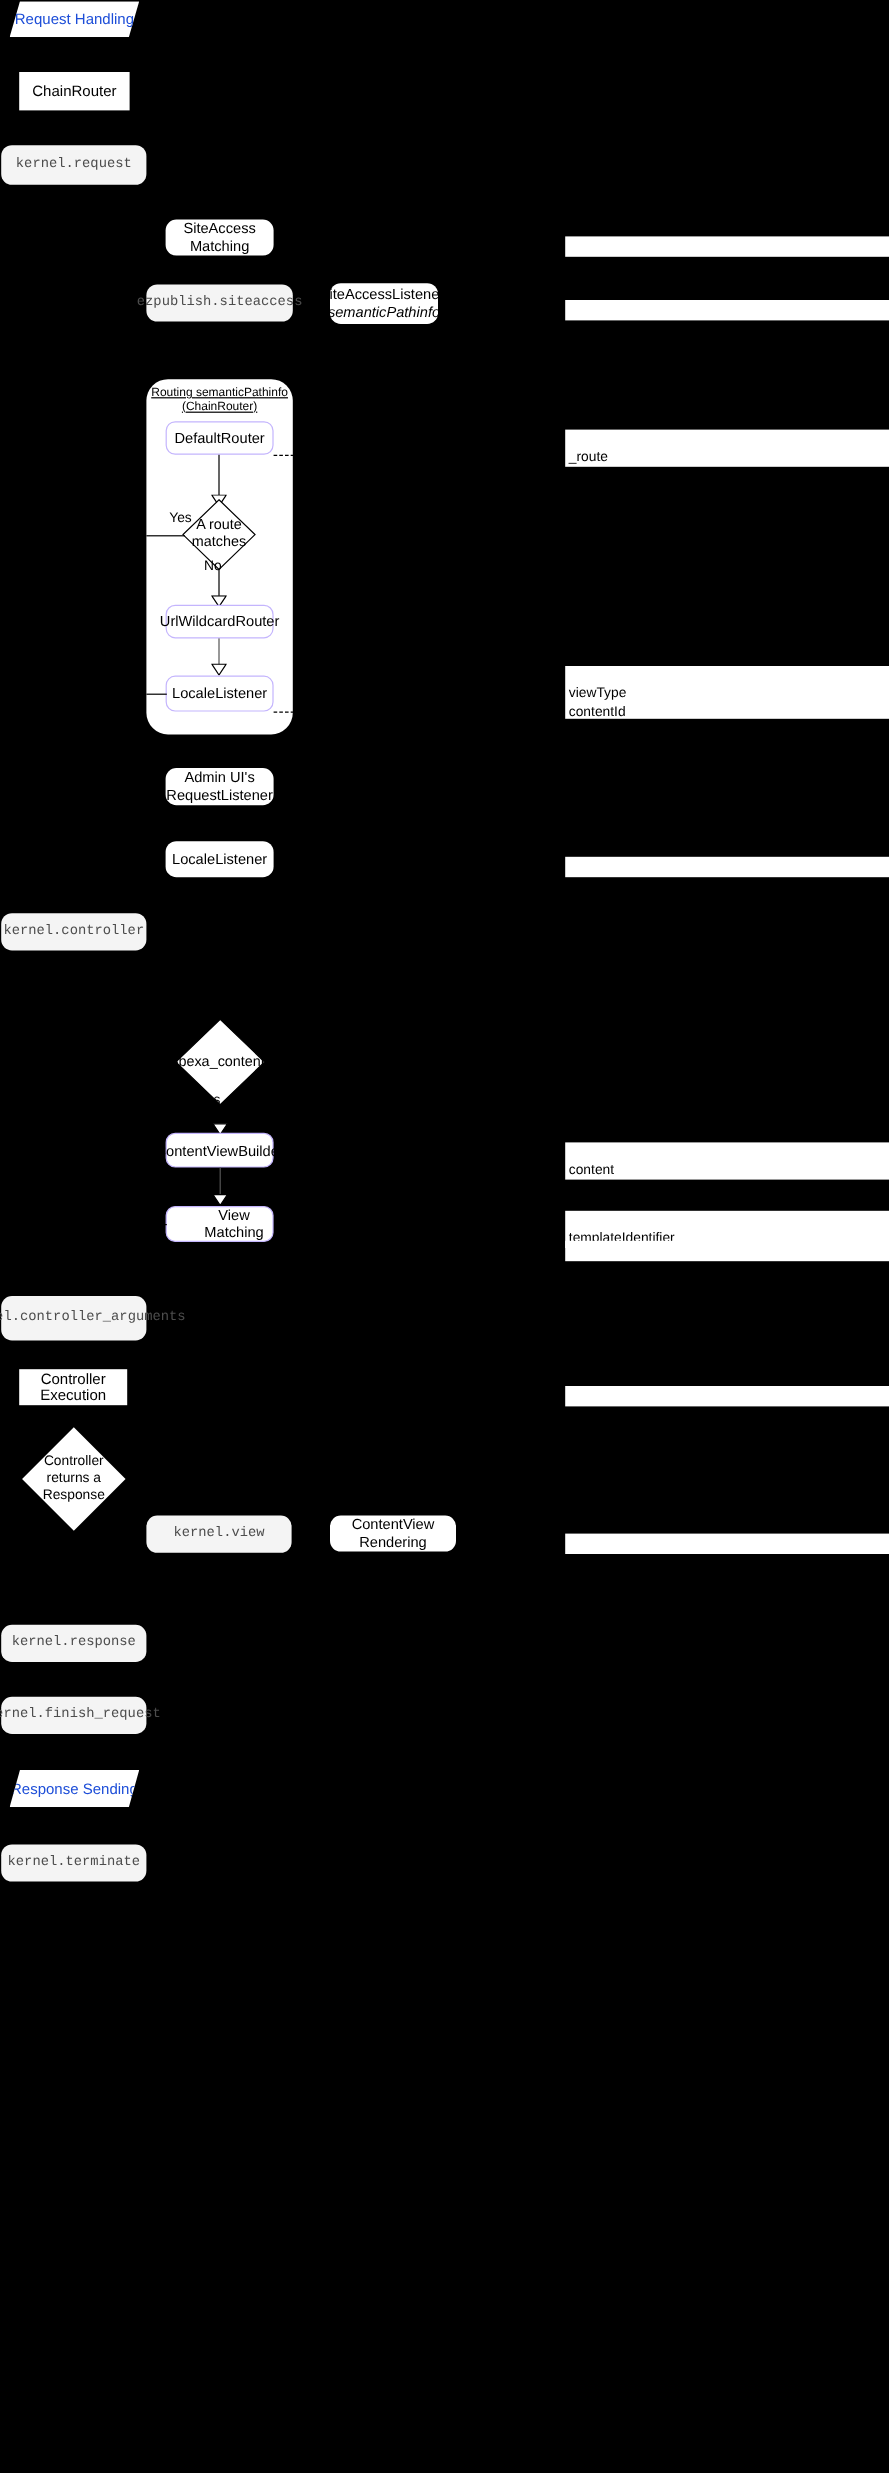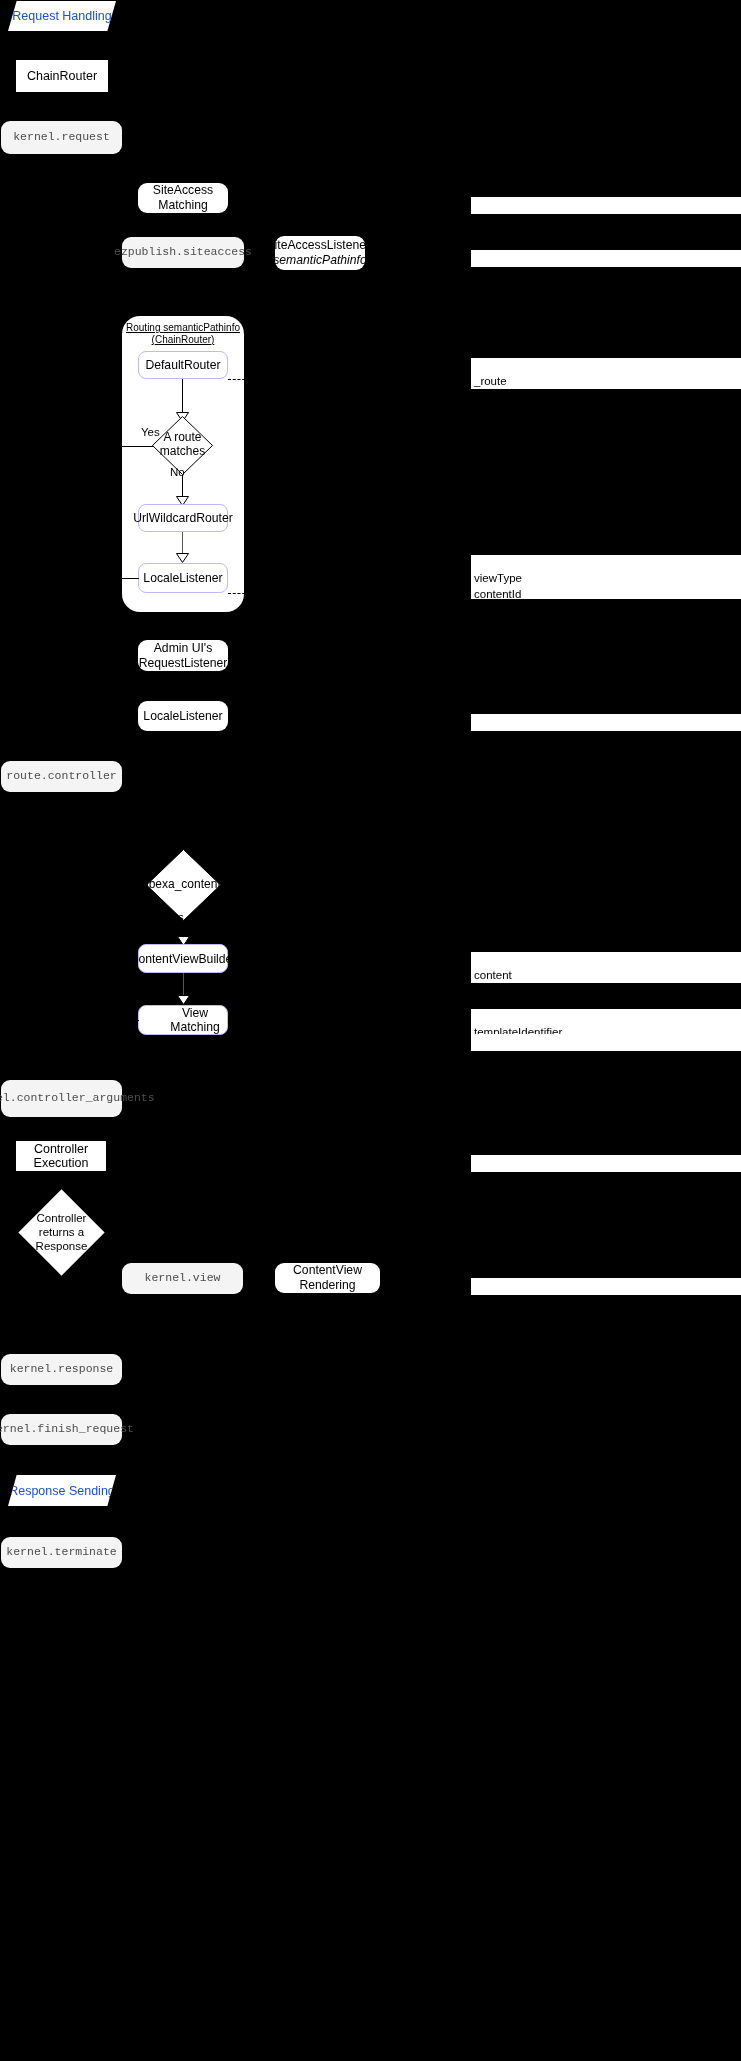--- a/index.html
+++ b/index.html
@@ -262,21 +262,21 @@
 
   <div class="node rounded" style="left:138px; top:701px; width:90px; height:30px;">
     <span>LocaleListener</span>
   </div>
 
   <div class="node attr" style="left:471px; top:714px; width:272px; height:17px;">
     <span>_locale</span>
   </div>
 
   <div class="node event" style="left:1px; top:761px; width:121px; height:31px;">
-    <span>route.controller</span>
+    <span>kernel.controller</span>
   </div>
 
 
   <div class="diamond-wrap" style="left:146px; top:849px; width:75px; height:72px;">
     <svg width="75" height="72" viewBox="0 0 75 72">
       <polygon points="37.5,0.5 74.5,36 37.5,71.5 0.5,36" fill="#ffffff" stroke="#000" stroke-width="1"></polygon>
     </svg>
     <div class="diamond-label" style="top:29px;">ibexa_content:</div>
   </div>
 

